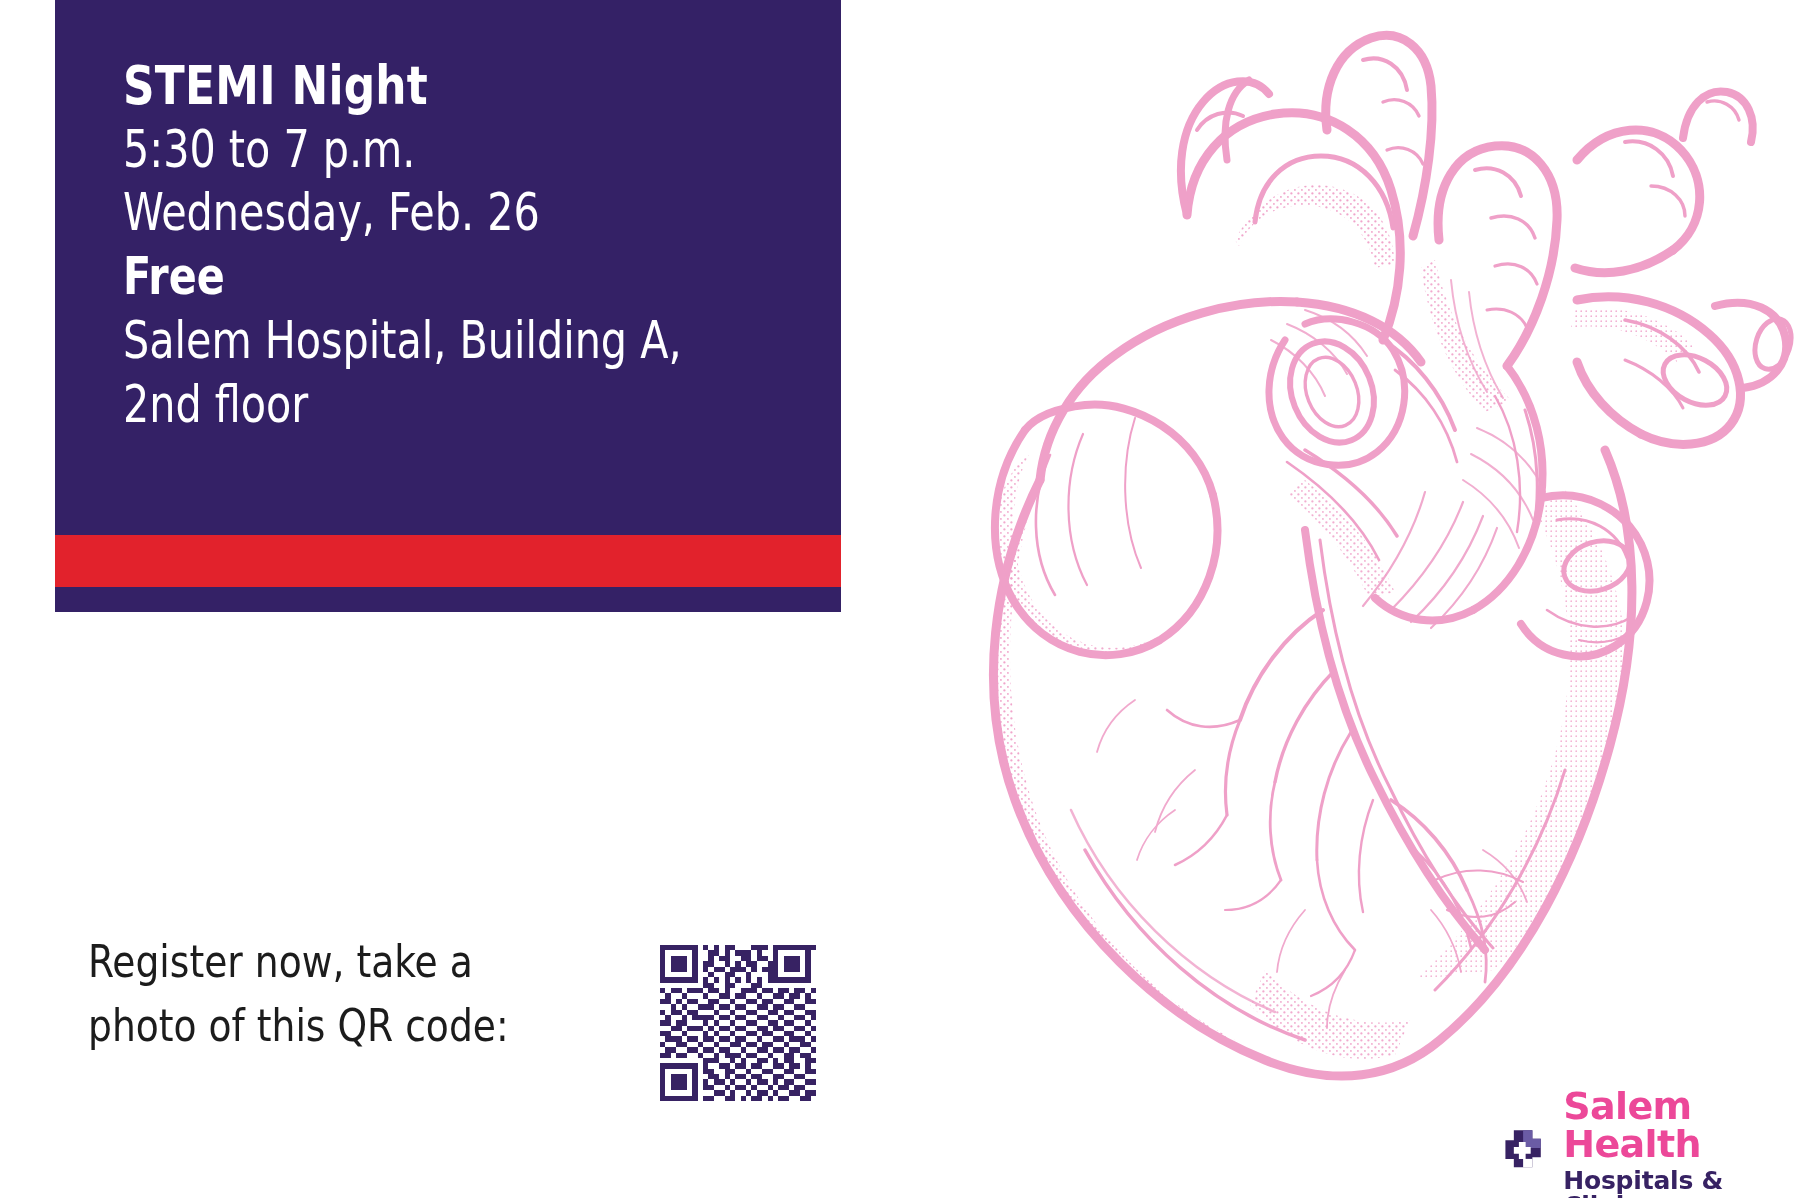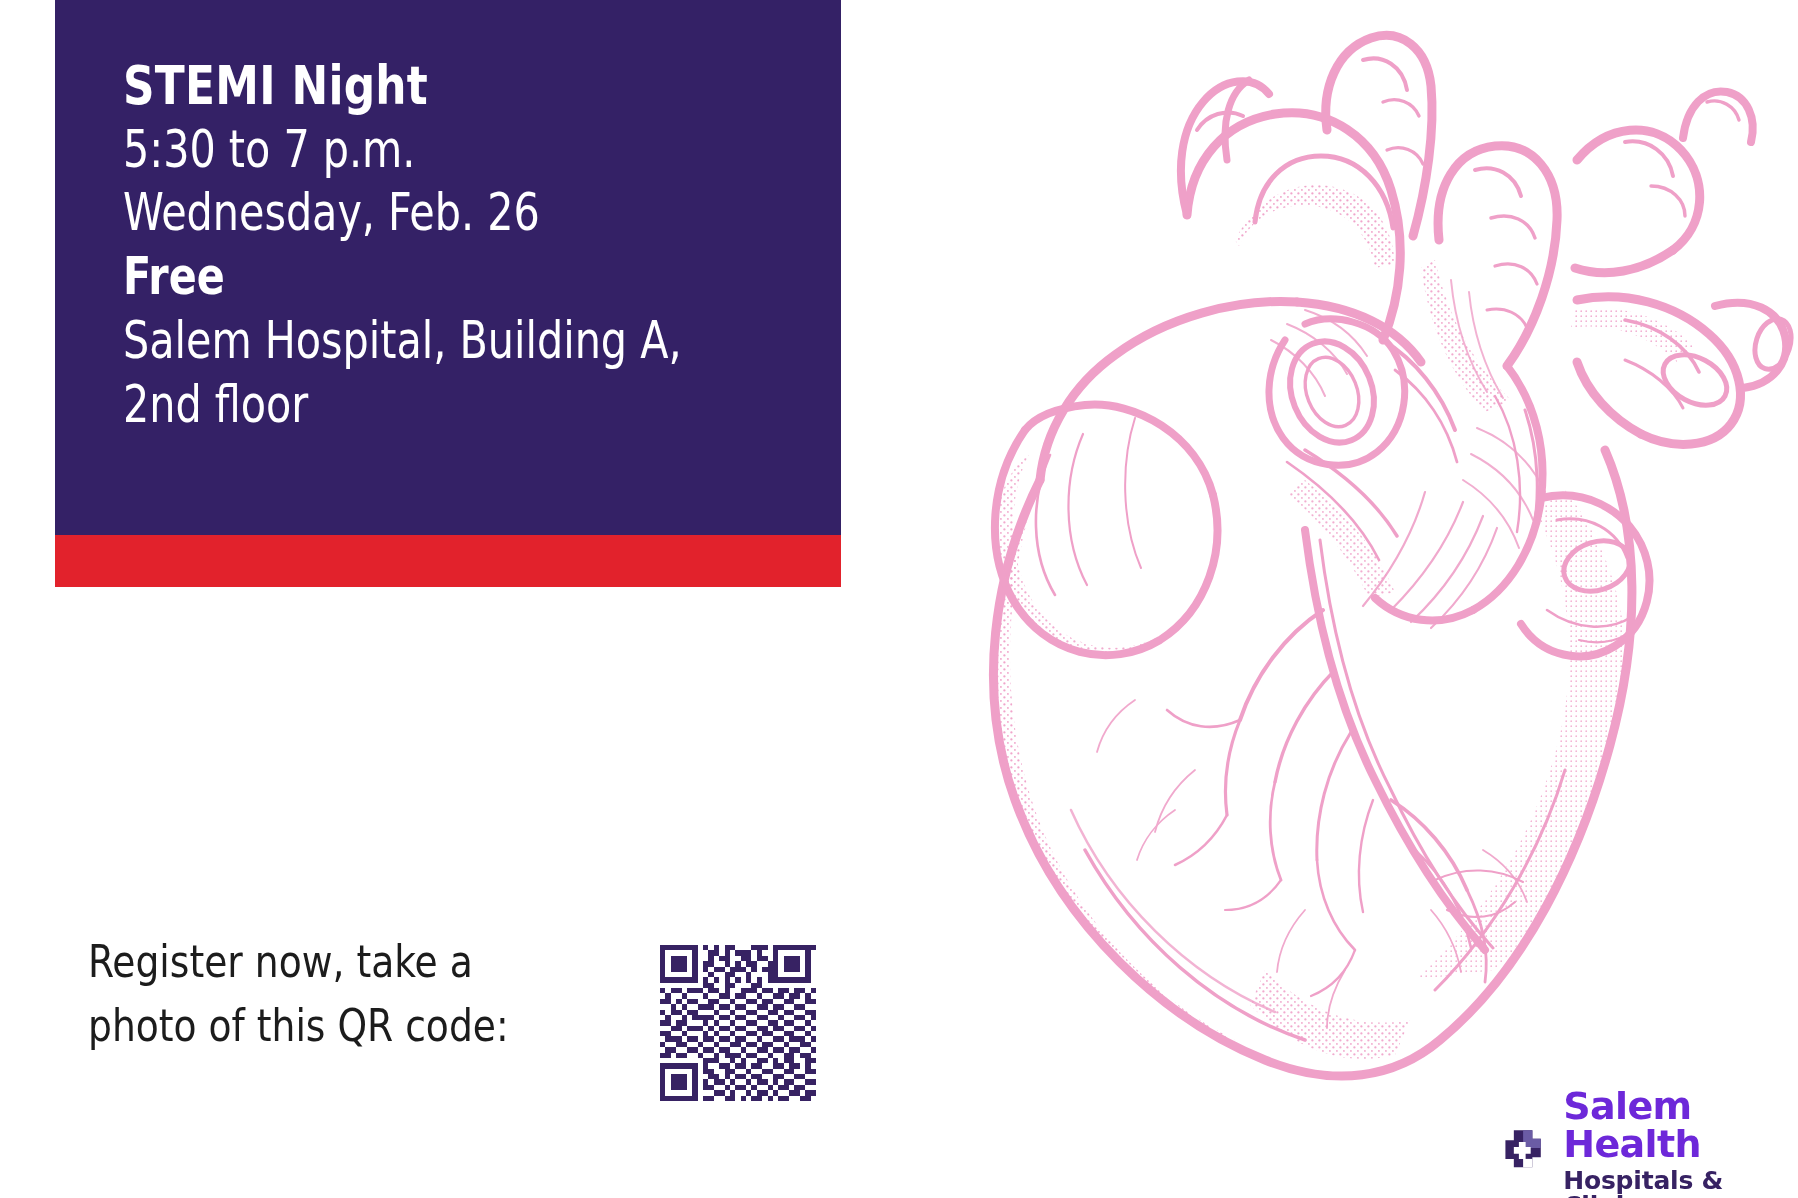--- a/index.html
+++ b/index.html
@@ -15,21 +15,21 @@
     overflow: hidden;
     font-family: "Liberation Sans", sans-serif;
   }
 
   
   .event-block {
     position: absolute;
     left: 55px;
     top: 0;
     width: 786px;
-    height: 535px;
+    height: 612px;
     background: #342166;
     box-sizing: border-box;
     padding: 55px 48px 0 68px;
   }
   .event-title {
     font-family: "DejaVu Sans Condensed", "Liberation Sans Narrow", "Liberation Sans", sans-serif;
     font-weight: 700;
     font-size: 53px;
     line-height: 1.18;
     color: #ffffff;
@@ -129,21 +129,21 @@
     display: flex;
     align-items: center;
     gap: 14px;
   }
   .logo-mark { width: 62px; height: 62px; }
   .logo-text { display: flex; flex-direction: column; line-height: 1; }
   .logo-text .line1 {
     font-family: "DejaVu Sans", "Liberation Sans", sans-serif;
     font-weight: 700;
     font-size: 38px;
-    color: #6d28d9;
+    color: #ec4899;
     letter-spacing: -0.6px;
   }
   .logo-text .line2 {
     font-family: "DejaVu Sans", "Liberation Sans", sans-serif;
     font-weight: 700;
     font-size: 25px;
     color: #372263;
     letter-spacing: -0.2px;
     margin-top: 5px;
   }

